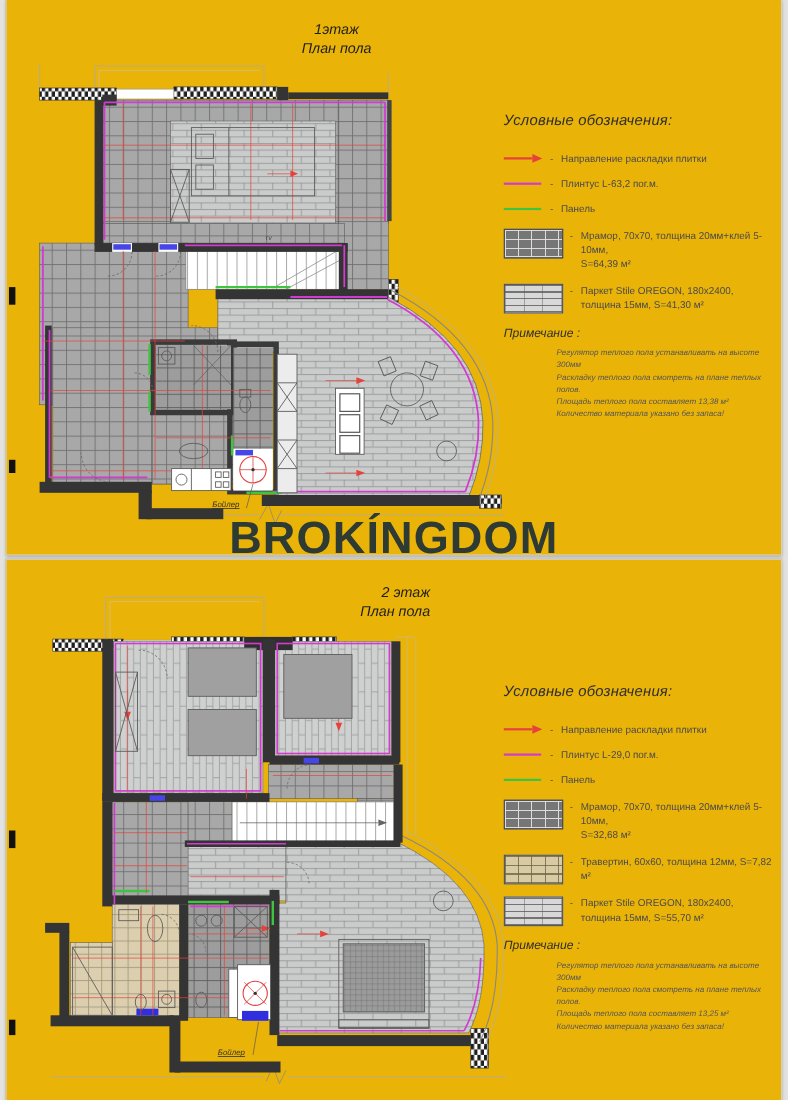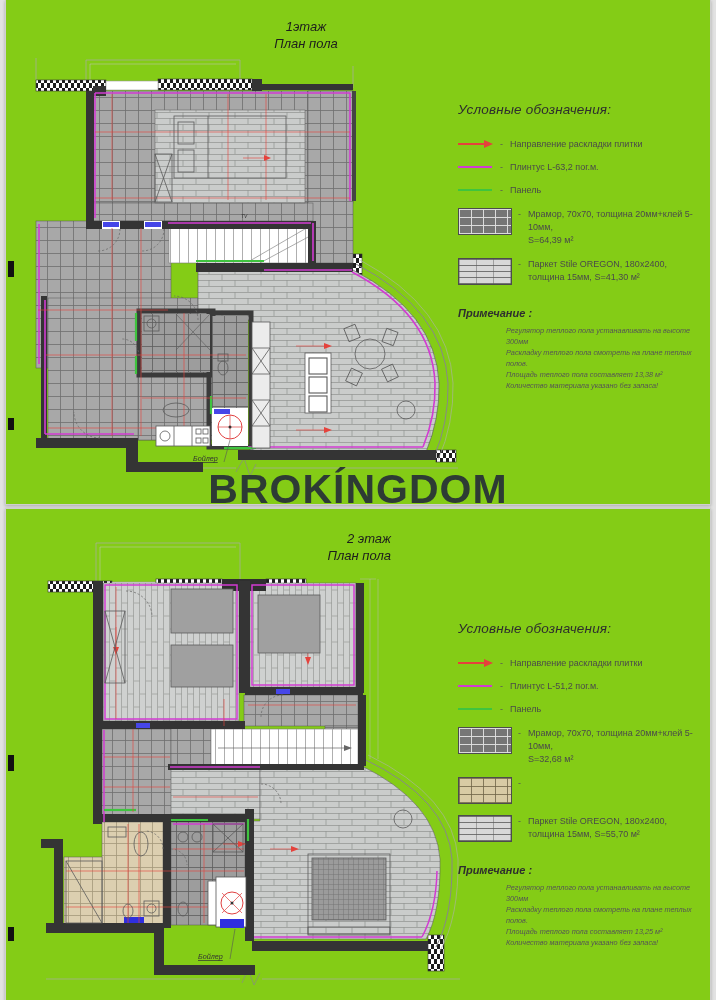--- a/index.html
+++ b/index.html
@@ -3,21 +3,21 @@
 <meta charset="utf-8">
 <style>
   html,body{margin:0;padding:0;}
   body{
     width:716px;height:1000px;position:relative;
     background:#e2e2e2;
     font-family:"Liberation Sans", sans-serif;
     overflow:hidden;
   }
   .page{
-    position:absolute;left:5px;right:5px;background:#84cc16;
+    position:absolute;left:5px;right:5px;background:#eab308;
     border:1px solid #cfcfcf;box-shadow:0 1px 3px rgba(0,0,0,.25);
   }
   #page1{top:0;height:504px;border-top:none;}
   #page2{top:508px;height:492px;}
   .plan-title{
     position:absolute;left:215px;width:170px;text-align:center;
     font-style:italic;font-size:13px;color:#1d1d1d;line-height:1.3;
   }
   #page1 .plan-title{top:19px;}
   #page2 .plan-title{top:22px;text-align:right;}
@@ -45,21 +45,21 @@
   .sw{width:52px;height:25px;border:1px solid #4c4c4c;flex:0 0 auto;}
   .sw-marble{background-color:#767676;
     background-image:repeating-linear-gradient(0deg,rgba(225,225,225,.95) 0 1px,transparent 1px 8px),
                      repeating-linear-gradient(90deg,rgba(225,225,225,.95) 0 1px,transparent 1px 12px);}
   .sw-trav{background-color:#d8cba4;
     background-image:repeating-linear-gradient(0deg,rgba(110,100,70,.8) 0 1px,transparent 1px 8px),
                      repeating-linear-gradient(90deg,rgba(110,100,70,.8) 0 1px,transparent 1px 12px);}
   .sw-parquet{background-color:#d8d8d8;
     background-image:repeating-linear-gradient(0deg,rgba(90,90,90,.8) 0 1px,transparent 1px 6px),
                      repeating-linear-gradient(90deg,rgba(90,90,90,.45) 0 1px,transparent 1px 17px);}
-  .note-head{font-style:italic;font-size:11px;color:#2e2e2e;margin-top:22px;font-weight:bold;}
+  .note-head{font-style:italic;font-size:11px;color:#2e2e2e;margin-top:12px;}
   .notes{margin-top:7px;font-style:italic;font-size:7.3px;color:#555;line-height:1.5;margin-left:48px;}
   #watermark{
     position:absolute;left:0;right:0;top:469px;z-index:20;text-align:center;
     font-size:41px;font-weight:800;letter-spacing:1px;color:#2d3b34;line-height:1;
   }
 </style>
 </head>
 <body>
 
 <div class="page" id="page1">
@@ -534,40 +534,41 @@
             <span class="sym-arrow"></span>
           </span>
         <span class="dash">-</span>
         <span>Направление раскладки плитки</span>
       </div>
       <div class="leg-row">
         <span class="leg-sym">
             <span class="line line-plinth"></span>
           </span>
         <span class="dash">-</span>
-        <span>Плинтус L-51,2 пог.м.</span>
+        <span>Плинтус L-29,0 пог.м.</span>
       </div>
       <div class="leg-row">
         <span class="leg-sym">
             <span class="line line-panel"></span>
           </span>
         <span class="dash">-</span>
         <span>Панель</span>
       </div>
     </div>
     <div class="mats">
       <div class="mat-row">
         <span class="sw sw-marble"></span>
         <span class="dash">-</span>
         <span><span>Мрамор, 70х70, толщина 20мм+клей 5-10мм,</span><br>
               <span>S=32,68 м²</span></span>
       </div>
       <div class="mat-row">
         <span class="sw sw-trav"></span>
         <span class="dash">-</span>
+        <span><span>Травертин, 60х60, толщина 12мм, S=7,82 м²</span></span>
       </div>
       <div class="mat-row">
         <span class="sw sw-parquet"></span>
         <span class="dash">-</span>
         <span><span>Паркет Stile OREGON, 180х2400,</span><br>
               <span>толщина 15мм, S=55,70 м²</span></span>
       </div>
     </div>
     <div class="note-head">Примечание :</div>
     <div class="notes">

